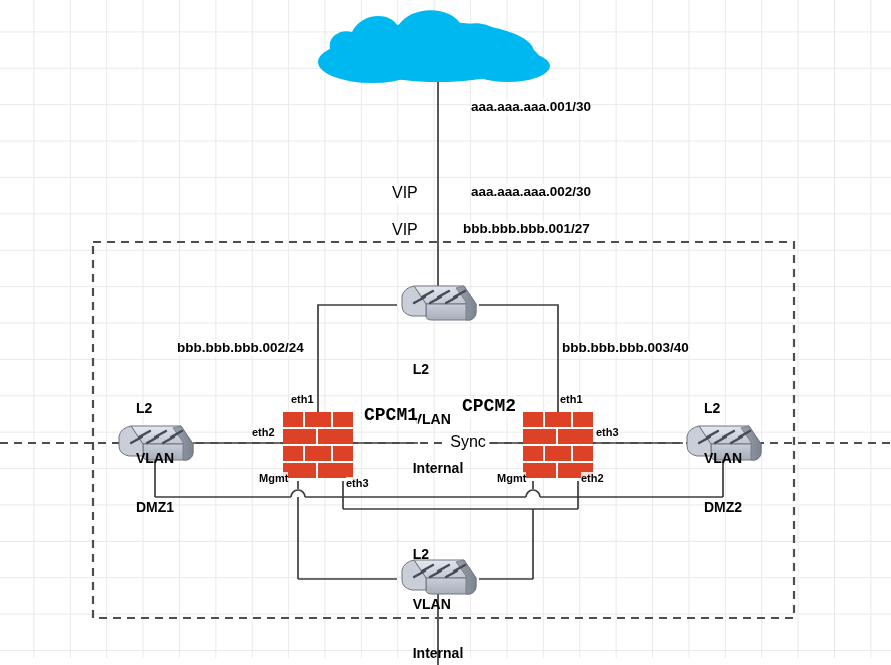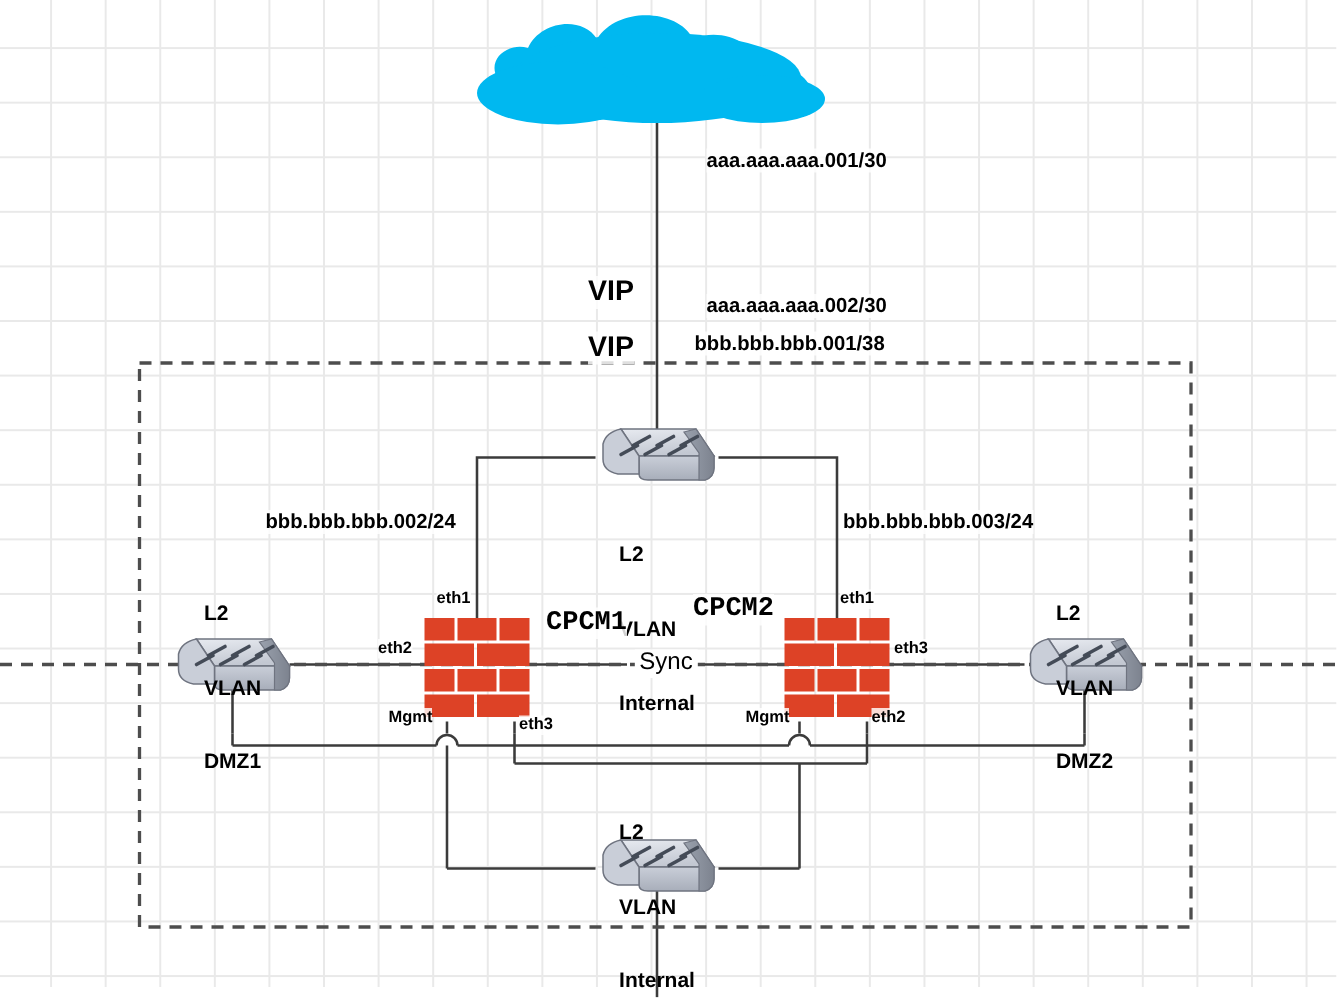--- a/index.html
+++ b/index.html
@@ -29,21 +29,21 @@
     color:#000000;
     white-space:pre;
     line-height:1.18;
     letter-spacing:0px;
   }
   .lbl.center{text-align:left;transform:translateX(-50%);}
   .ip{font-size:13.5px;font-weight:bold;}
   .port{font-size:11px;font-weight:bold;}
   .node{font-size:14px;font-weight:bold;text-align:center;}
   .devname{font-size:18px;font-weight:bold;font-family:Liberation Mono, monospace;}
-  .vip{font-size:19px;font-weight:bold;}
+  .vip{font-size:16px;font-weight:normal;}
   .sync{font-size:16px;font-weight:normal;background:#ffffff;padding:0 3px;}
   .haze{background:rgba(255,255,255,0.82);}
 </style>
 </head>
 <body>
 
 <div id="canvas">
 
   <svg class="layer" viewBox="0 0 891 665">
     <defs>
@@ -220,33 +220,33 @@
         <rect x="50" y="34" width="20" height="15"></rect>
         <rect x="0" y="51" width="33" height="15"></rect>
         <rect x="35" y="51" width="35" height="15"></rect>
       </g>
     </g>
   </svg>
 
   <div class="lbl ip haze" style="left:471px; top:99px;">aaa.aaa.aaa.001/30</div>
 
   <div class="lbl vip haze" style="left:392px; top:184px;">VIP</div>
-  <div class="lbl ip haze" style="left:471px; top:196px;">aaa.aaa.aaa.002/30</div>
+  <div class="lbl ip haze" style="left:471px; top:184px;">aaa.aaa.aaa.002/30</div>
 
   <div class="lbl vip haze" style="left:392px; top:221px;">VIP</div>
-  <div class="lbl ip haze" style="left:463px; top:221px;">bbb.bbb.bbb.001/38</div>
+  <div class="lbl ip haze" style="left:463px; top:221px;">bbb.bbb.bbb.001/27</div>
 
   <div class="lbl node center" style="left:438px; top:328px;">
     <div>L2</div>
     <div>VLAN</div>
     <div>Internal</div>
   </div>
 
   <div class="lbl ip haze" style="left:177px; top:340px;text-align:right;">bbb.bbb.bbb.002/24</div>
-  <div class="lbl ip haze" style="left:562px; top:340px;">bbb.bbb.bbb.003/24</div>
+  <div class="lbl ip haze" style="left:562px; top:340px;">bbb.bbb.bbb.003/40</div>
 
   <div class="lbl node center" style="left:155px; top:367px;">
     <div>L2</div>
     <div>VLAN</div>
     <div>DMZ1</div>
   </div>
   <div class="lbl node center" style="left:723px; top:367px;">
     <div>L2</div>
     <div>VLAN</div>
     <div>DMZ2</div>
@@ -258,21 +258,21 @@
   <div class="lbl port haze" style="left:291px; top:393px;">eth1</div>
   <div class="lbl port haze" style="left:252px; top:426px;">eth2</div>
   <div class="lbl port haze" style="left:259px; top:472px;">Mgmt</div>
   <div class="lbl port haze" style="left:346px; top:477px;">eth3</div>
 
   <div class="lbl port haze" style="left:560px; top:393px;">eth1</div>
   <div class="lbl port haze" style="left:596px; top:426px;">eth3</div>
   <div class="lbl port haze" style="left:497px; top:472px;">Mgmt</div>
   <div class="lbl port haze" style="left:581px; top:472px;">eth2</div>
 
-  <div class="lbl sync center" style="left:444px; top:433px;">Sync</div>
+  <div class="lbl sync center" style="left:468px; top:433px;">Sync</div>
 
   <div class="lbl node center" style="left:438px; top:513px;">
     <div>L2</div>
     <div>VLAN</div>
     <div>Internal</div>
   </div>
 
 </div>
 
 </body></html>

